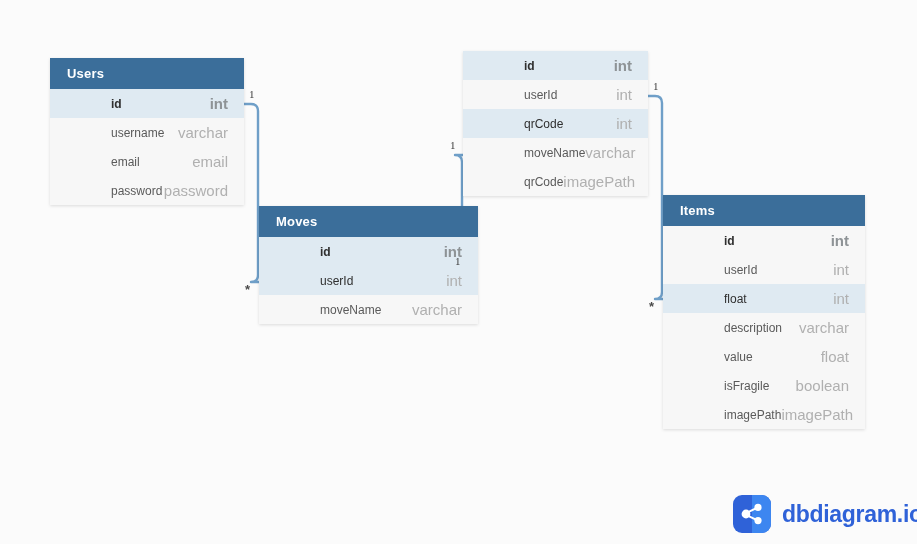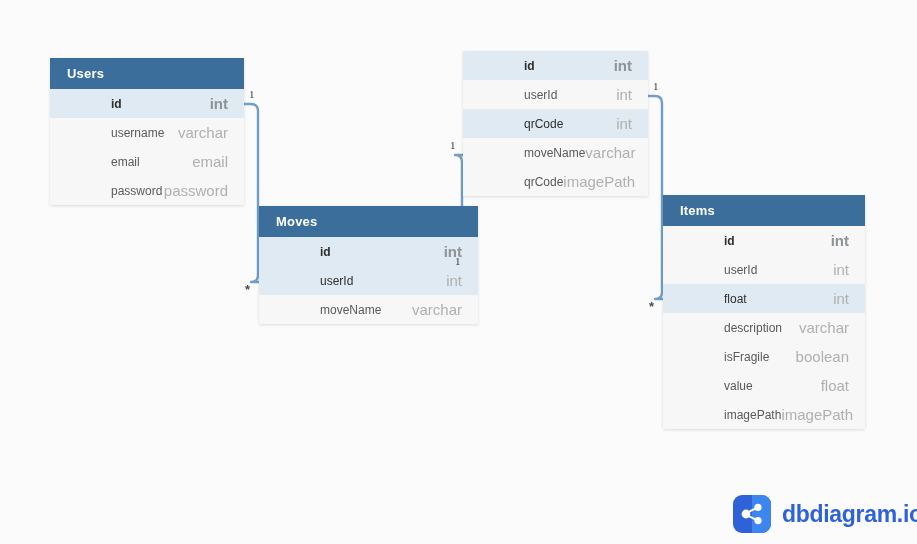--- a/index.html
+++ b/index.html
@@ -220,26 +220,26 @@
         </div>
         <div class="field-row hl">
           <span class="field-name">float</span>
           <span class="field-type">int</span>
         </div>
         <div class="field-row">
           <span class="field-name">description</span>
           <span class="field-type">varchar</span>
         </div>
         <div class="field-row">
+          <span class="field-name">value</span>
+          <span class="field-type">float</span>
+        </div>
+        <div class="field-row">
           <span class="field-name">isFragile</span>
           <span class="field-type">boolean</span>
-        </div>
-        <div class="field-row">
-          <span class="field-name">value</span>
-          <span class="field-type">float</span>
         </div>
         <div class="field-row">
           <span class="field-name">imagePath</span>
           <span class="field-type">imagePath</span>
         </div>
       </div>
     </div>
   <div id="labels-layer">
       <span class="card-label" style="left: 249px; top: 89px;">1</span>
       <span class="card-label star" style="left: 245px; top: 283px;">*</span>

